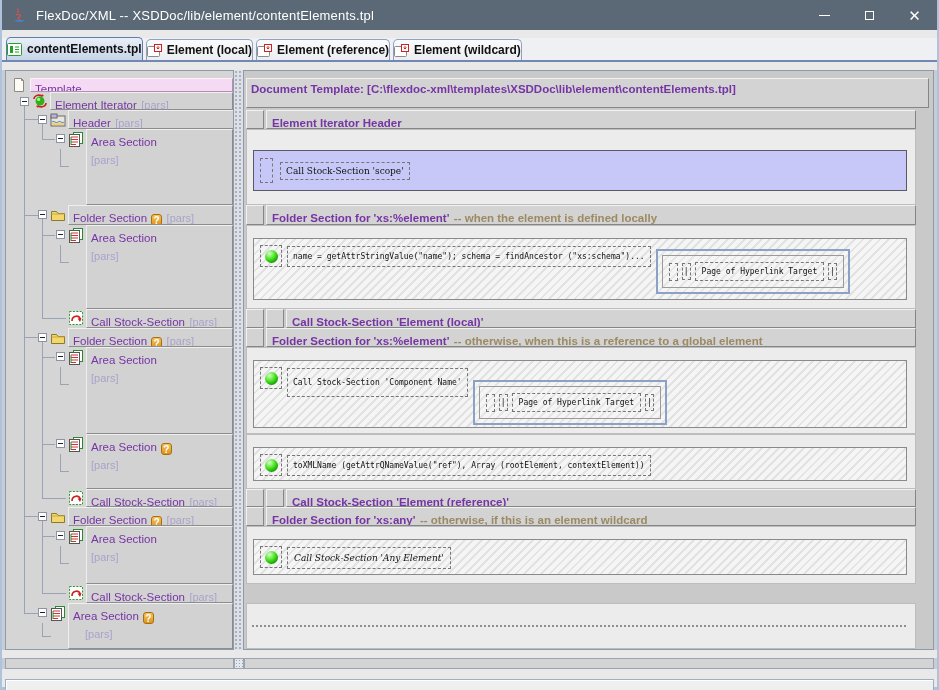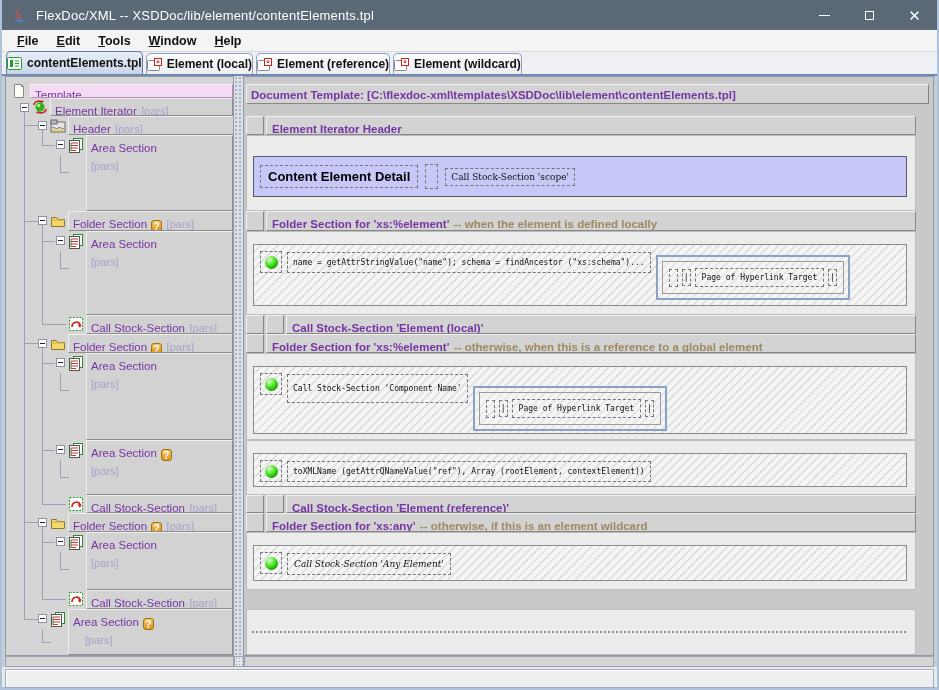--- a/index.html
+++ b/index.html
@@ -1,21 +1,21 @@
 <!DOCTYPE html>
 <html><head>
 <meta charset="utf-8">
 <style>
   * { margin:0; padding:0; box-sizing:border-box; }
   html,body { width:939px; height:690px; }
   body { font-family:"Liberation Sans",sans-serif; background:#9fb6cc; }
 
   .window { width:939px; height:690px; display:flex; flex-direction:column;
             border-left:2px solid #aec3da; border-right:2px solid #aec3da; border-bottom:3px solid #aec3da;
-            background:#e9e9e9; }
+            background:#e9e9e9;gap:8px; }
 
   
   .titlebar { height:30px; background:#5b6876; display:flex; align-items:center; color:#fff; flex:none; }
   .titlebar .app-icon { width:17px; height:17px; margin:0 8px 0 9px; }
   .titlebar .title { font-size:13px; letter-spacing:.2px; }
   .win-controls { margin-left:auto; display:flex; height:100%; }
   .win-btn { width:45px; height:100%; display:flex; align-items:center; justify-content:center; color:#fff; font-size:13px; }
   .glyph-min { width:11px; border-top:1px solid #fff; }
   .glyph-max { width:9px; height:9px; border:1px solid #fff; }
   .glyph-close { font-size:15px; line-height:1; }
@@ -109,27 +109,20 @@
         </div>
       <div class="win-btn">
           <span class="glyph-max"></span>
         </div>
       <div class="win-btn">
           <span class="glyph-close">✕</span>
         </div>
     </div>
   </div>
 
-  <div class="menubar">
-    <span class="menu-item">File</span>
-    <span class="menu-item">Edit</span>
-    <span class="menu-item">Tools</span>
-    <span class="menu-item">Window</span>
-    <span class="menu-item">Help</span>
-  </div>
 
   <div class="tabbar">
     <div class="tab active">
       <svg width="15" height="13" viewBox="0 0 15 13">
         <rect x="0.5" y="0.5" width="14" height="12" rx="1" fill="#fff" stroke="#23a127"></rect>
         <rect x="3" y="3" width="3" height="7" fill="#23a127"></rect>
         <path d="M8 4h4M8 6.5h4M8 9h4" stroke="#23a127"></path>
       </svg>
       <span>contentElements.tpl</span>
     </div>
@@ -363,33 +356,32 @@
         </div>
 
       </div>
     </div>
 
     <div class="splitter"></div>
 
     <div class="panel" id="design-panel">
       <div class="inner">
 
-        <div class="drow" style="left:0;top:0;right:2px;height:20px;">
+        <div class="drow" style="left:0;top:0;right:2px;height:30px;">
           <div class="dcell pinkcell grow" style="padding:0 4px;"><span class="dlabel">Document Template: [C:\flexdoc-xml\templates\XSDDoc\lib\element\contentElements.tpl]</span></div>
         </div>
 
 
         <div class="drow" style="left:0;top:32px;right:15px;height:19px;">
           <div class="dcell gutter"></div>
           <div class="dcell grow"><span class="dlabel">Element Iterator Header</span></div>
         </div>
 
         <div class="dcontent" style="left:0;top:51px;right:15px;height:76px;">
           <div class="band blueband" style="left:6px;right:8px;top:20px;height:41px;gap:7px;">
-            <div class="dash detailfont" style="padding:3px 7px;">Content Element Detail</div>
             <div class="dash" style="width:13px;height:25px;"></div>
             <div class="dash scriptfont" style="padding:3px 5px;font-style:normal;font-family:'DejaVu Serif',serif;">Call Stock-Section 'scope'</div>
           </div>
         </div>
 
         <div class="drow" style="left:0;top:127px;right:15px;height:20px;">
           <div class="dcell gutter"></div>
           <div class="dcell grow"><span class="dlabel">Folder Section for 'xs:%element'</span> <span class="dnote">-- when the element is defined locally</span></div>
         </div>
 

